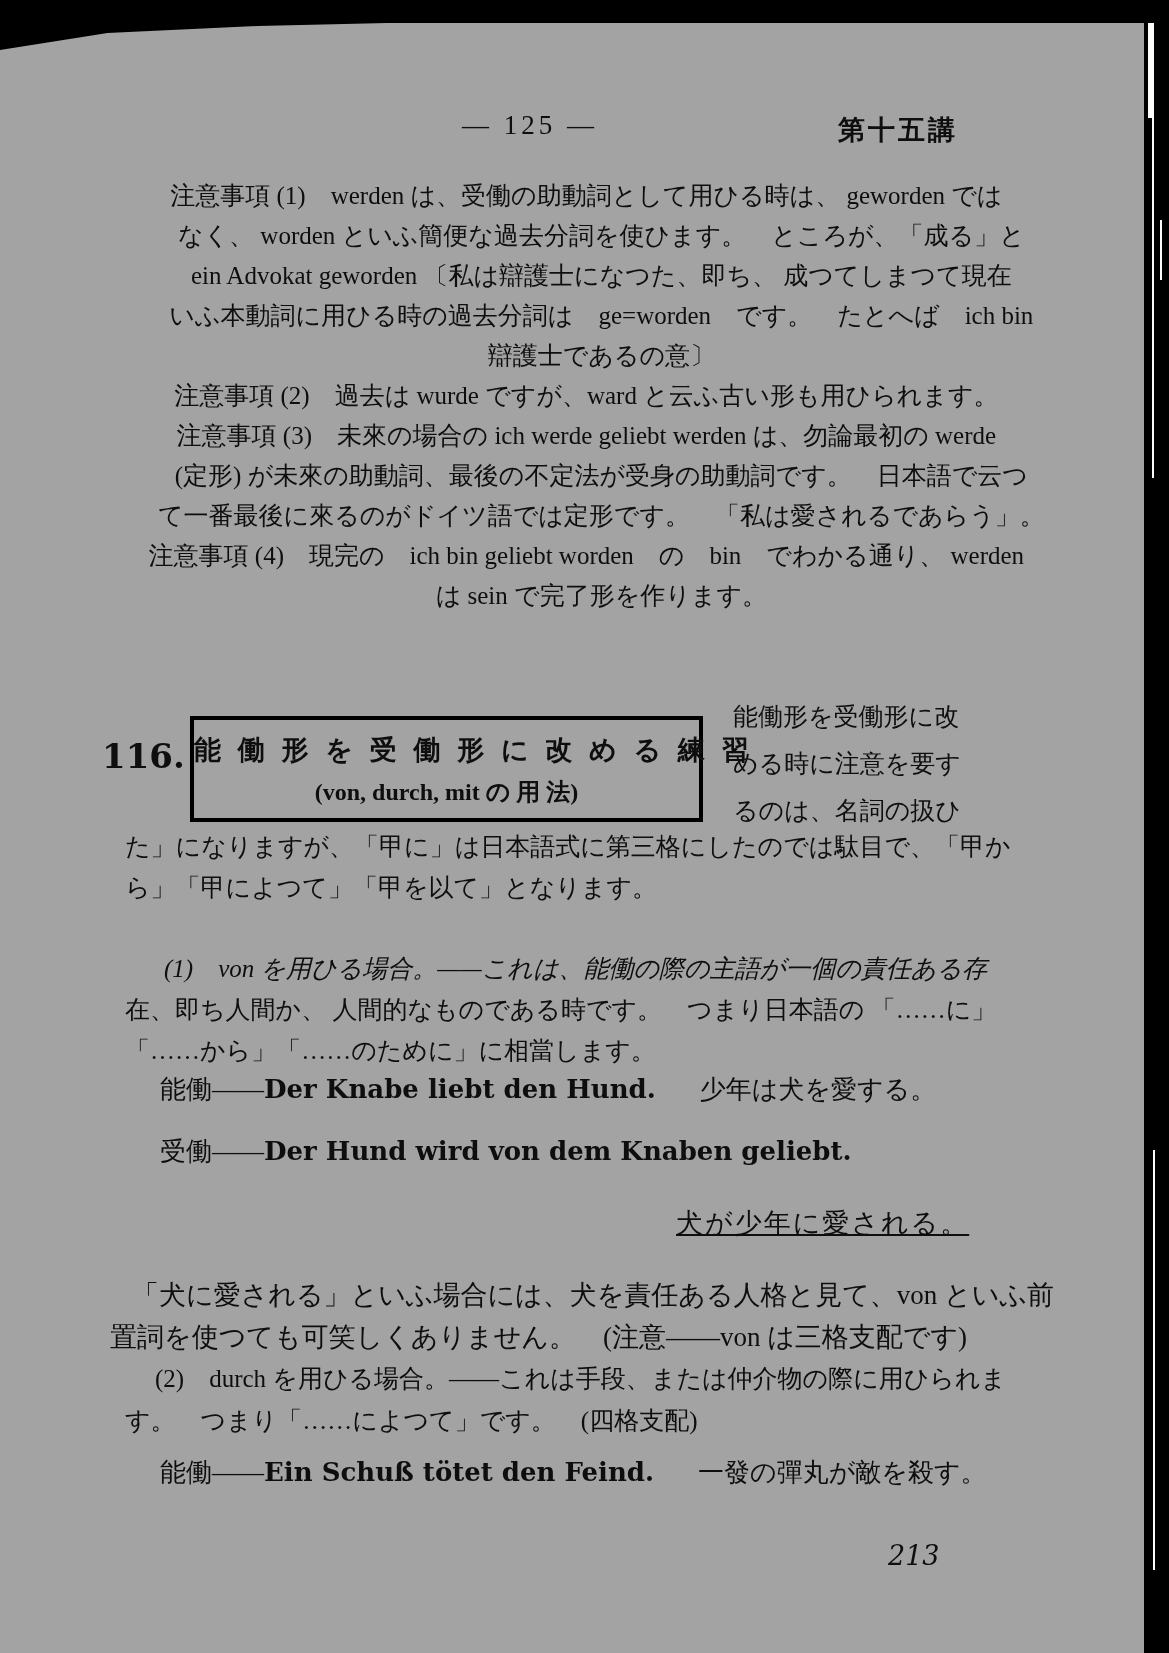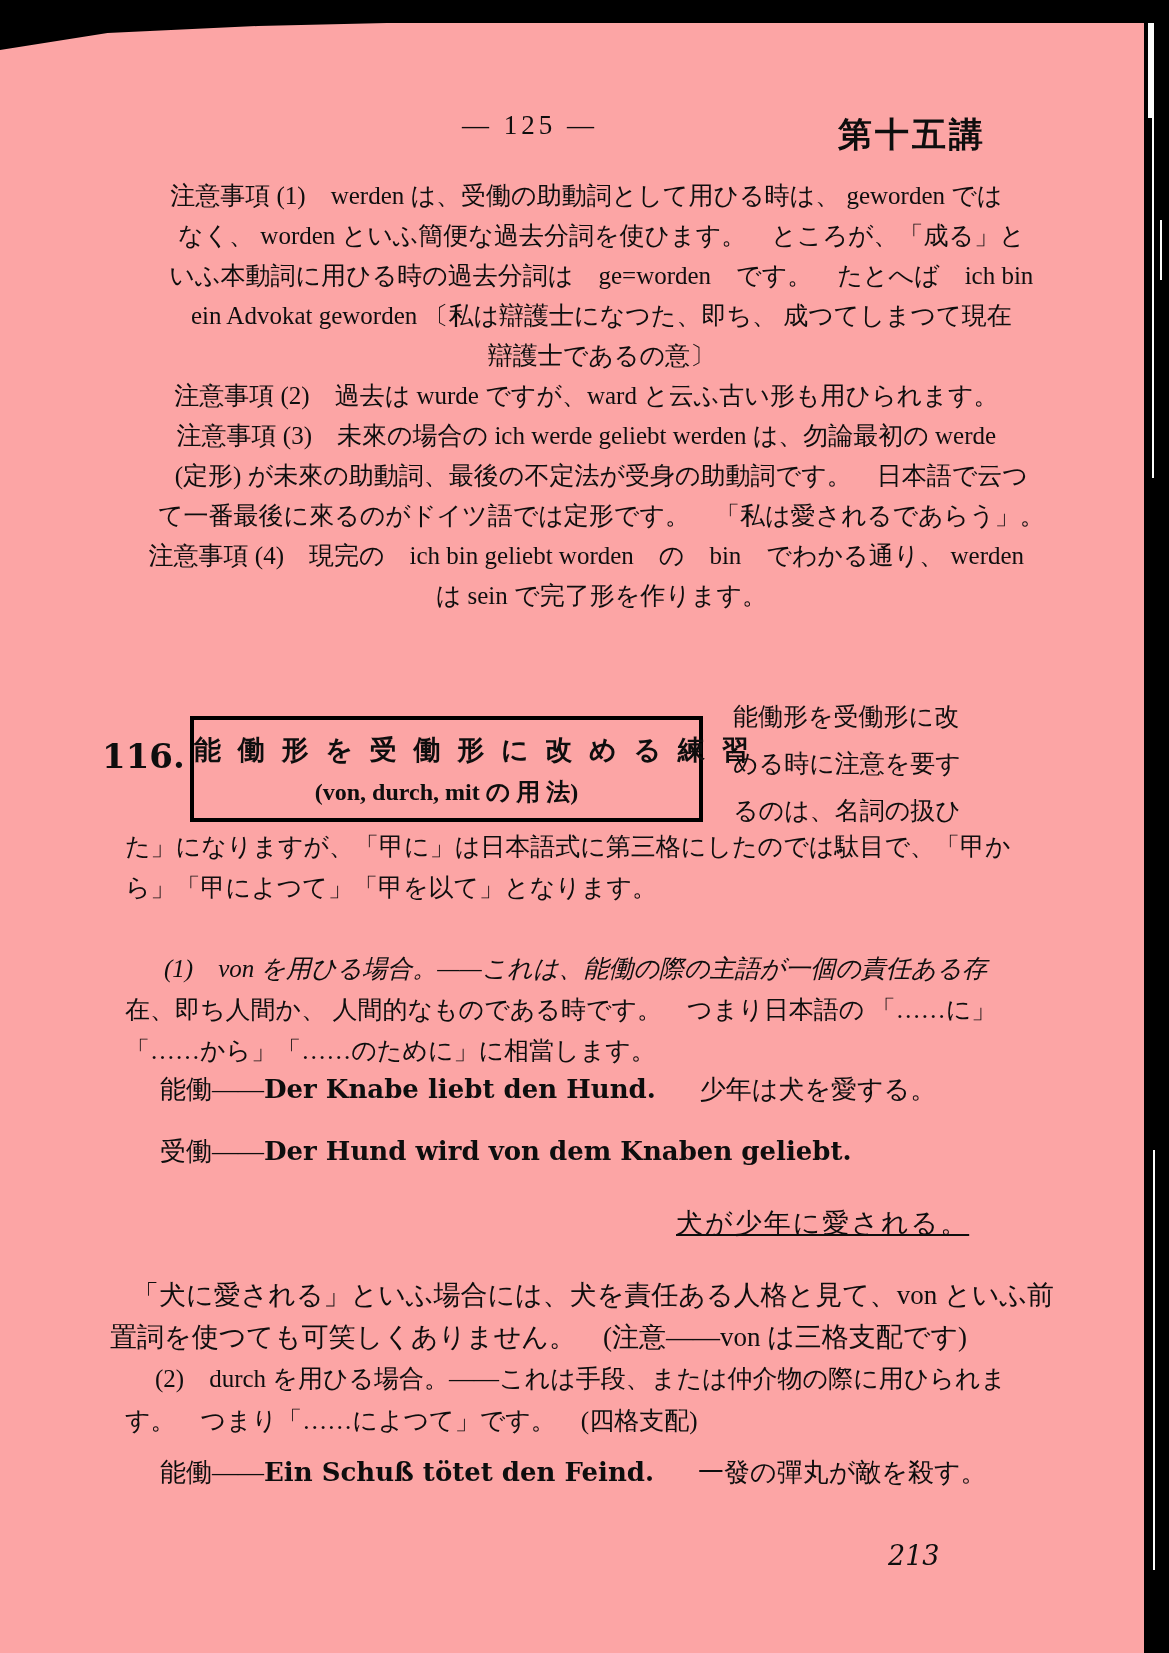--- a/index.html
+++ b/index.html
@@ -1,36 +1,36 @@
 <!DOCTYPE html>
 <html><head>
 <meta charset="utf-8">
 <style>
   html,body{margin:0;padding:0;background:#1a1a1a;}
   .sheet{
     position:relative;
     width:1169px;height:1653px;
-    background:#fca5a5;
+    background:#a3a3a3;
     overflow:hidden;
     font-family:"Liberation Serif","DejaVu Serif",serif;
     color:#0e0e0e;
   }
   
   .scan-top-bar{position:absolute;left:0;top:0;width:1169px;height:23px;background:#000;}
   .scan-corner{position:absolute;left:0;top:0;width:430px;height:50px;background:#000;
     clip-path:polygon(0 0,100% 0,100% 44%,60% 52%,25% 66%,0 100%);}
   .scan-right-band{position:absolute;left:1144px;top:20px;width:25px;height:1633px;background:#000;}
   .scan-slit-a{position:absolute;left:4px;top:3px;width:6px;height:95px;background:#fcfcfb;}
   .scan-slit-b{position:absolute;left:8px;top:98px;width:2px;height:360px;background:#fcfcfb;}
   .scan-slit-c{position:absolute;left:9px;top:1130px;width:2px;height:420px;background:#fcfcfb;}
   .scan-slit-d{position:absolute;left:16px;top:200px;width:2px;height:60px;background:#fcfcfb;}
   
   .abs{position:absolute;white-space:nowrap;}
   .hdr-num{left:0;top:110px;width:1060px;text-align:center;font-size:27px;letter-spacing:4px;}
-  .hdr-lec{left:838px;top:112px;font-size:34px;font-weight:bold;letter-spacing:3px;}
+  .hdr-lec{left:838px;top:112px;font-size:27px;font-weight:bold;letter-spacing:3px;}
   .notes{left:128px;top:176px;font-size:25px;line-height:40px;text-align:center;}
   .notes .cont{margin-left:30px;}
   .sec-num{left:102px;top:736px;font-size:34px;font-weight:bold;font-family:"DejaVu Serif",serif;}
   .sec-box{left:190px;top:716px;width:505px;height:98px;border:4px solid #000;text-align:center;}
   .sec-box .t1{font-size:27px;letter-spacing:5px;margin-top:12px;font-weight:bold;}
   .sec-box .t2{font-size:24px;margin-top:8px;font-weight:bold;}
   .side{left:733px;top:693px;font-size:25px;line-height:47px;}
   .body1{left:125px;top:826px;font-size:25px;line-height:41px;}
   .vonp{left:125px;top:948px;font-size:25px;line-height:41px;}
   .vonp .first{margin-left:39px;font-style:italic;}
@@ -60,22 +60,22 @@
     <div class="scan-slit-c"></div>
     <div class="scan-slit-d"></div>
   </div>
 
   <div class="abs hdr-num">—  125  —</div>
   <div class="abs hdr-lec">第十五講</div>
 
   <div class="abs notes">
     <div>注意事項 (1)　werden は、受働の助動詞として用ひる時は、 geworden では</div>
     <div class="cont">なく、 worden といふ簡便な過去分詞を使ひます。　ところが、「成る」と</div>
+    <div class="cont">ein Advokat geworden 〔私は辯護士になつた、即ち、 成つてしまつて現在</div>
     <div class="cont">いふ本動詞に用ひる時の過去分詞は　ge=worden　です。　たとへば　ich bin</div>
-    <div class="cont">ein Advokat geworden 〔私は辯護士になつた、即ち、 成つてしまつて現在</div>
     <div class="cont">辯護士であるの意〕</div>
     <div>注意事項 (2)　過去は wurde ですが、ward と云ふ古い形も用ひられます。</div>
     <div>注意事項 (3)　未來の場合の ich werde geliebt werden は、勿論最初の werde</div>
     <div class="cont">(定形) が未來の助動詞、最後の不定法が受身の助動詞です。　日本語で云つ</div>
     <div class="cont">て一番最後に來るのがドイツ語では定形です。　「私は愛されるであらう」。</div>
     <div>注意事項 (4)　現完の　ich bin geliebt worden　の　bin　でわかる通り、 werden</div>
     <div class="cont">は sein で完了形を作ります。</div>
   </div>
 
   <div class="abs sec-num">116.</div>

